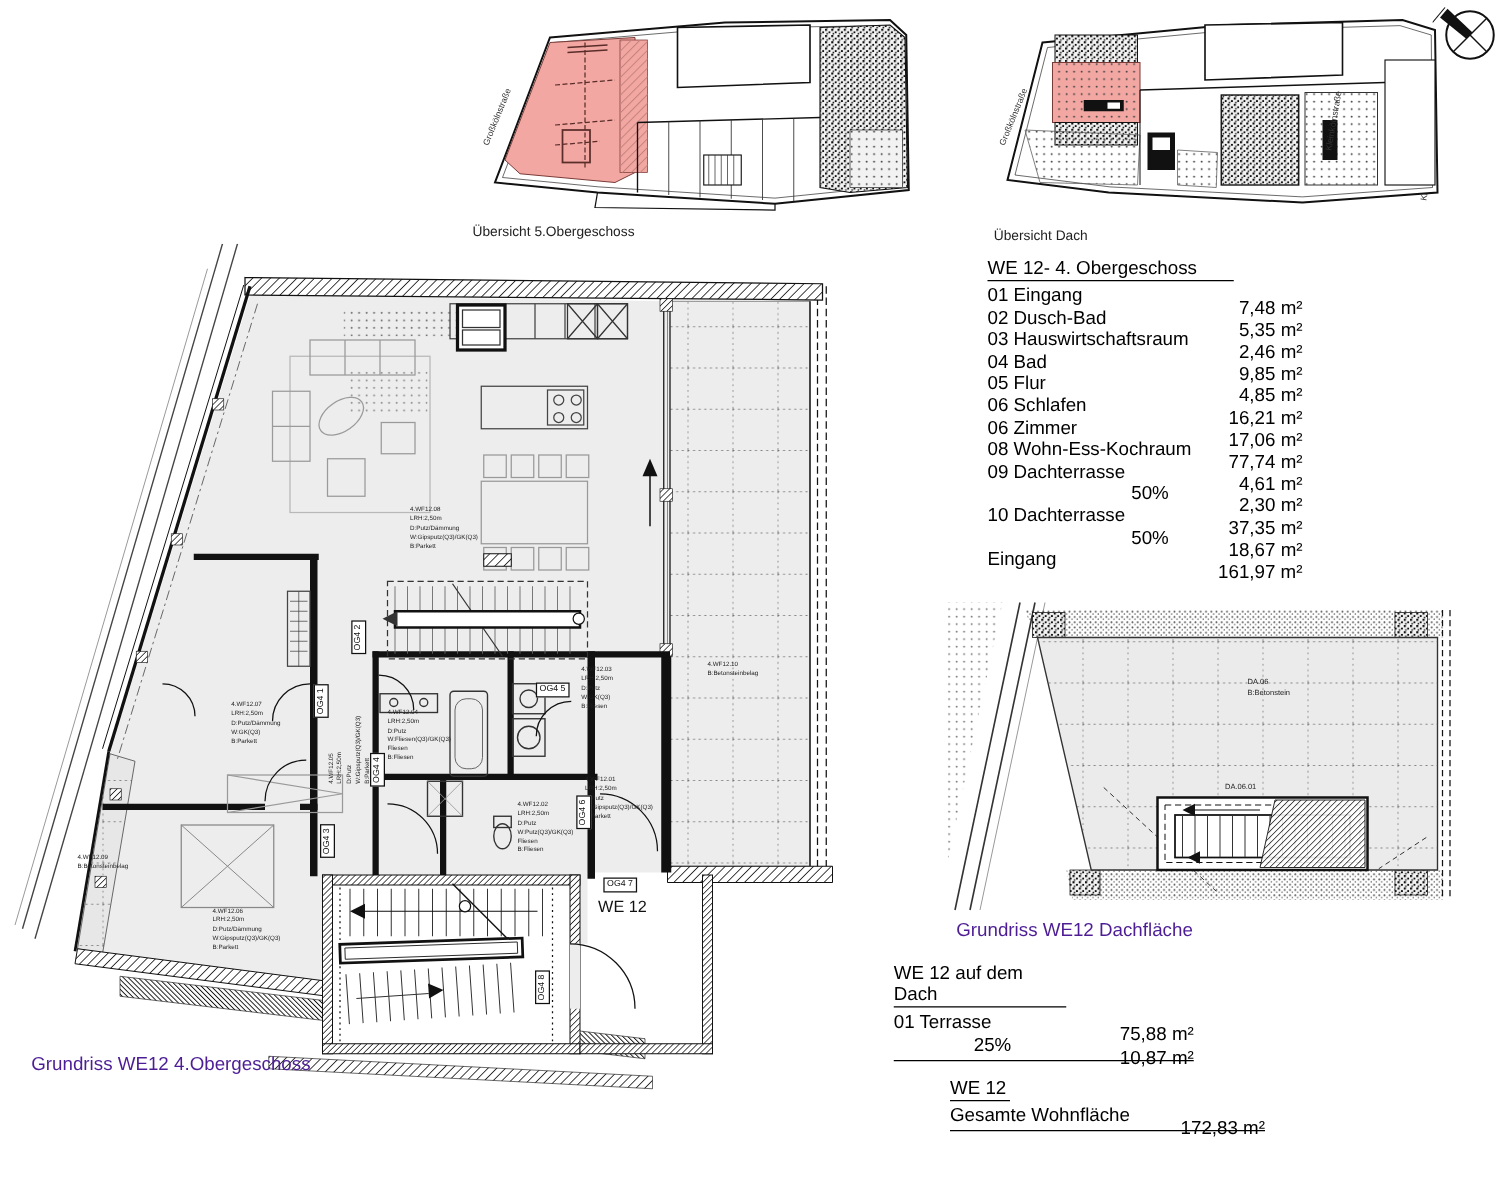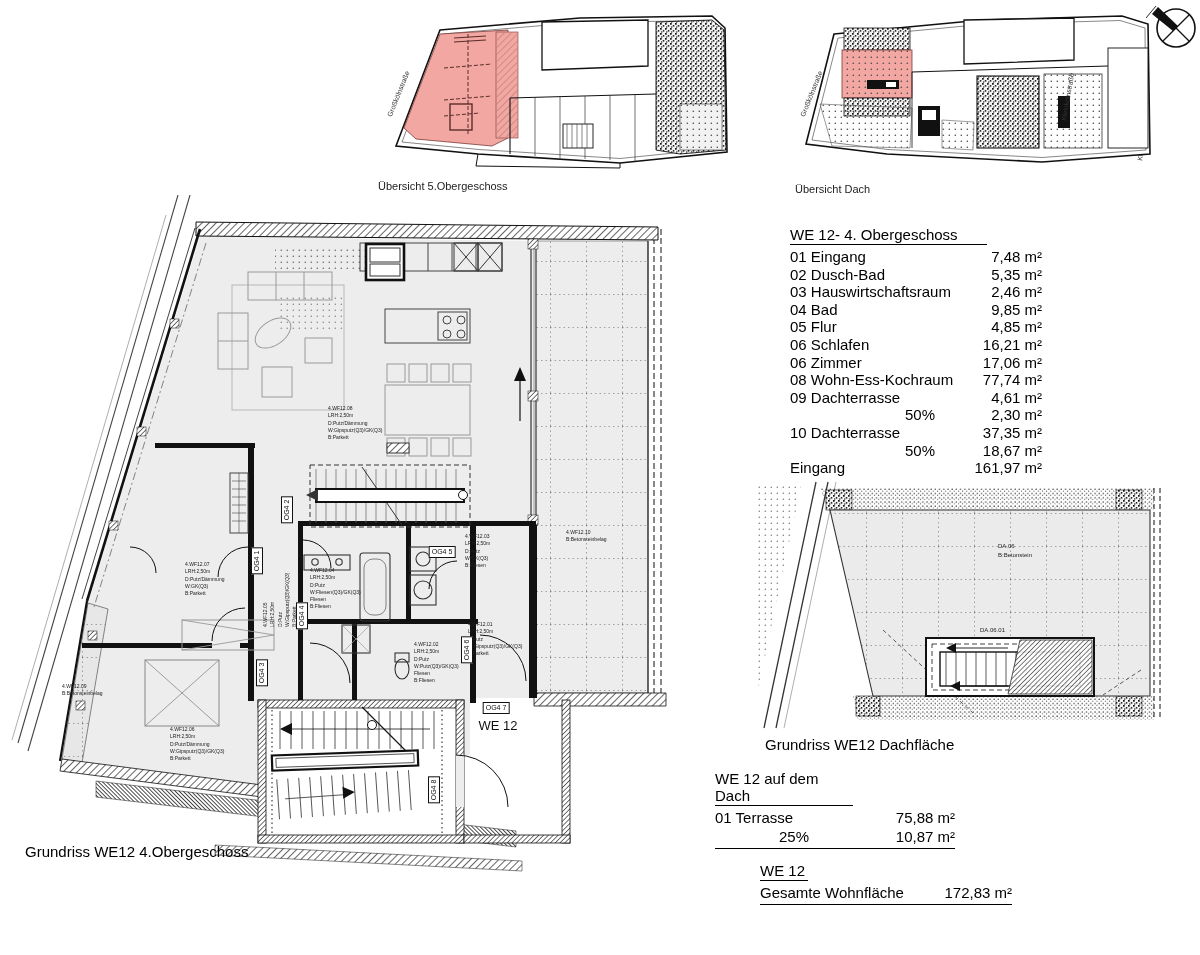--- a/index.html
+++ b/index.html
@@ -2,38 +2,38 @@
 <html><head>
 <meta charset="utf-8">
 <style>
   html,body{margin:0;padding:0;background:#fff;}
   #stage{position:relative;width:1200px;height:955px;background:#fff;overflow:hidden;
          font-family:"Liberation Sans",sans-serif;color:#000;}
   .abs{position:absolute;}
   svg{display:block;}
   
   .cap-sm{position:absolute;font-size:11px;color:#222;}
-  .cap-lg{position:absolute;font-size:15px;color:#000000;}
+  .cap-lg{position:absolute;font-size:15px;color:#4c1d95;}
   
   .ann{position:absolute;font-size:5px;line-height:1.45;white-space:pre-line;color:#222;}
   .ann.v{transform:rotate(-90deg);transform-origin:0 0;}
   .ann.lbl6{font-size:6px;}
   
   .tag{position:absolute;font-size:7px;line-height:10px;border:1px solid #111;background:#fff;
        padding:0 2px;white-space:nowrap;transform:translate(-50%,-50%);color:#111;}
   .tag.v{transform:translate(-50%,-50%) rotate(-90deg);}
   .we-label{position:absolute;font-size:13px;color:#111;transform:translate(-50%,-50%);white-space:nowrap;}
   
   .street{position:absolute;font-size:7px;color:#333;white-space:nowrap;}
   
   .sched{position:absolute;width:252px;}
   .sched-title{font-size:15px;border-bottom:1.6px solid #000;padding-bottom:1px;margin-bottom:3px;}
   .srow{display:flex;justify-content:space-between;height:17.6px;font-size:15px;}
   .srow .lab{white-space:nowrap;}
-  .srow .val{white-space:nowrap;}
+  .srow .val{white-space:nowrap;margin-top:10px;}
   .srow.ind .lab{padding-left:115px;}
   .roof-table{position:absolute;width:240px;border-bottom:1.6px solid #000;padding-bottom:1px;}
   .roof-table .sched-title{width:138px;}
   .roof-table .srow{height:19px;}
   .roof-table .srow.ind .lab{padding-left:64px;text-align:center;}
   .totals{position:absolute;width:252px;}
   .totals .sched-title{width:48px;}
   .totals .srow{height:20px;border-bottom:1.6px solid #000;}
 </style>
 </head>
@@ -372,21 +372,21 @@
     <div class="tag v" style="left:292px;top:421px">OG4 4</div>
     <div class="tag" style="left:432px;top:357px">OG4 5</div>
     <div class="tag v" style="left:457px;top:455px">OG4 6</div>
     <div class="tag" style="left:486px;top:513px">OG4 7</div>
     <div class="tag v" style="left:424px;top:595px">OG4 8</div>
     <div class="we-label" style="left:488px;top:530px">WE 12</div>
 
     <div class="cap-lg" style="left:15px;top:648px">Grundriss WE12 4.Obergeschoss</div>
   </div>
 
-  <div class="sched" style="left:790px;top:226px">
+  <div class="sched" style="left:790px;top:206px">
     <div class="sched-title" style="width:197px">WE 12- 4. Obergeschoss</div>
     <div class="srow">
         <span class="lab">01 Eingang</span>
         <span class="val">7,48 m²</span>
       </div>
     <div class="srow">
         <span class="lab">02 Dusch-Bad</span>
         <span class="val">5,35 m²</span>
       </div>
     <div class="srow">

